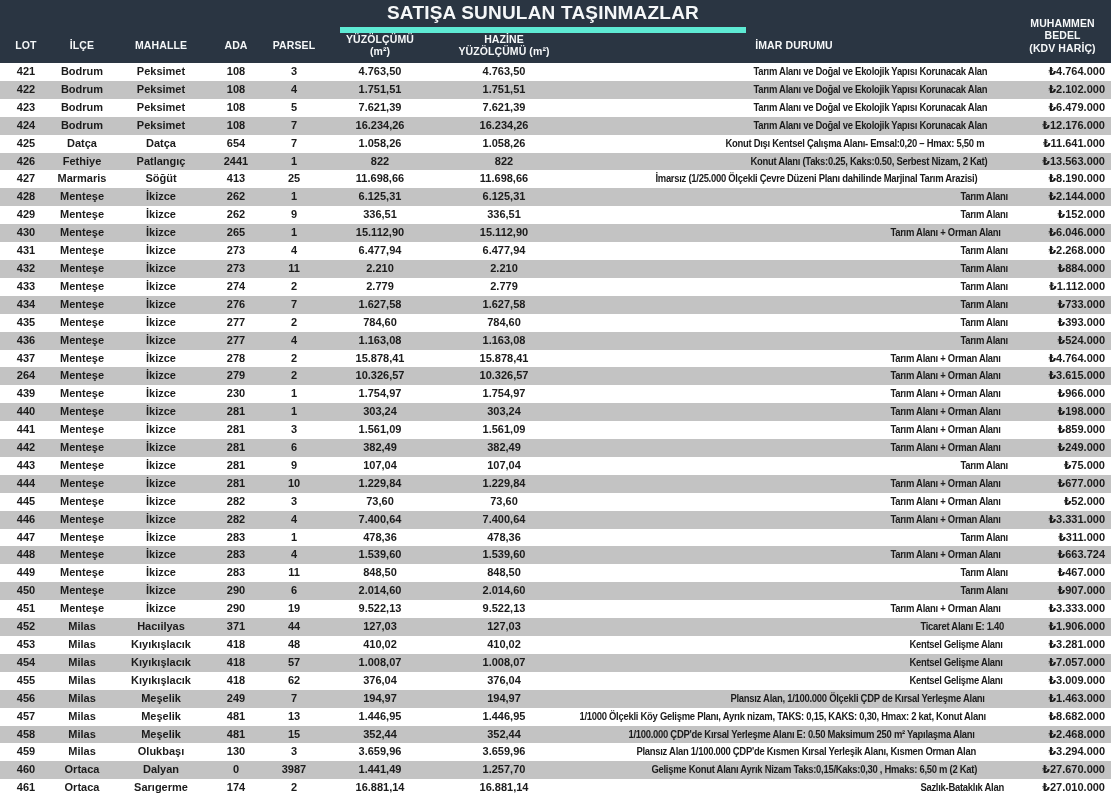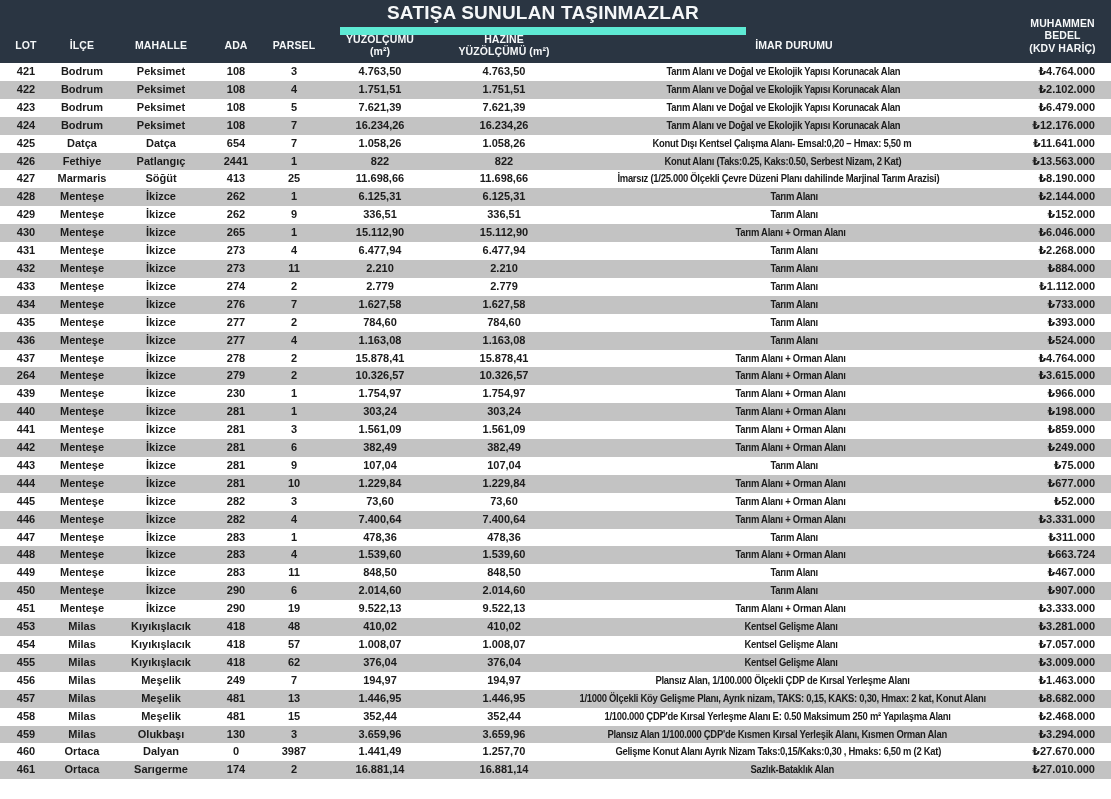--- a/index.html
+++ b/index.html
@@ -9,47 +9,47 @@
     font-weight:700;color:#1b1b1b;position:relative;
   }
   
   .thead{
     position:relative;height:63px;background:#2a3542;box-sizing:border-box;
     display:flex;flex-direction:row;align-items:stretch;
   }
   .title{
     position:absolute;left:340px;width:406px;top:2px;text-align:center;
     color:#f5f7f8;font-size:19px;font-weight:800;letter-spacing:0.2px;
-    padding-bottom:3px;border-bottom:8px solid #5eead4;white-space:nowrap;
+    padding-bottom:3px;border-bottom:6px solid #5eead4;white-space:nowrap;
   }
   .hcell{
     display:flex;align-items:center;justify-content:center;box-sizing:border-box;
     height:63px;padding-top:27px;text-align:center;white-space:pre-line;
     color:#f5f7f8;font-size:10.5px;line-height:1.15;letter-spacing:0.1px;
   }
   .hcell.full{padding-top:8px;}
   
   .w0{width:52px}.w1{width:60px}.w2{width:98px}.w3{width:52px}.w4{width:64px}
   .w5{width:108px}.w6{width:140px}.w7{width:440px}.w8{width:97px}
   
   table.data-table{
     border-collapse:collapse;table-layout:fixed;width:1111px;
   }
   .data-table td{
     height:17.9px;padding:0;font-size:11px;line-height:17.9px;
     text-align:center;white-space:nowrap;overflow:hidden;font-weight:700;
   }
   tbody tr:nth-child(even){background:#c3c3c3;}
   tbody tr:nth-child(odd){background:#ffffff;}
-  td.c-imar{text-align:center;}
+  td.c-imar{text-align:right;}
   td.c-imar span{
     display:inline-block;transform:scaleX(0.9);transform-origin:left center;
     font-size:10.5px;letter-spacing:-0.3px;padding-left:6px;
   }
-  td.c-bedel{text-align:right;padding-right:16px;}
+  td.c-bedel{text-align:right;padding-right:6px;}
 </style>
 </head>
 <body>
 
 <div class="page">
 
   <div class="thead">
     <div class="hcell w0">LOT</div>
     <div class="hcell w1">İLÇE</div>
     <div class="hcell w2">MAHALLE</div>
@@ -444,20 +444,31 @@
       <td class="c-ilce">Menteşe</td>
       <td class="c-mahalle">İkizce</td>
       <td class="c-ada">290</td>
       <td class="c-parsel">19</td>
       <td class="c-yuz">9.522,13</td>
       <td class="c-hazine">9.522,13</td>
       <td class="c-imar"><span>Tarım Alanı + Orman Alanı</span></td>
       <td class="c-bedel">₺3.333.000</td>
     </tr>
 
+    <tr>
+      <td class="c-lot">452</td>
+      <td class="c-ilce">Milas</td>
+      <td class="c-mahalle">Hacıilyas</td>
+      <td class="c-ada">371</td>
+      <td class="c-parsel">44</td>
+      <td class="c-yuz">127,03</td>
+      <td class="c-hazine">127,03</td>
+      <td class="c-imar"><span>Ticaret Alanı E: 1.40</span></td>
+      <td class="c-bedel">₺1.906.000</td>
+    </tr>
 
     <tr>
       <td class="c-lot">453</td>
       <td class="c-ilce">Milas</td>
       <td class="c-mahalle">Kıyıkışlacık</td>
       <td class="c-ada">418</td>
       <td class="c-parsel">48</td>
       <td class="c-yuz">410,02</td>
       <td class="c-hazine">410,02</td>
       <td class="c-imar"><span>Kentsel Gelişme Alanı</span></td>

